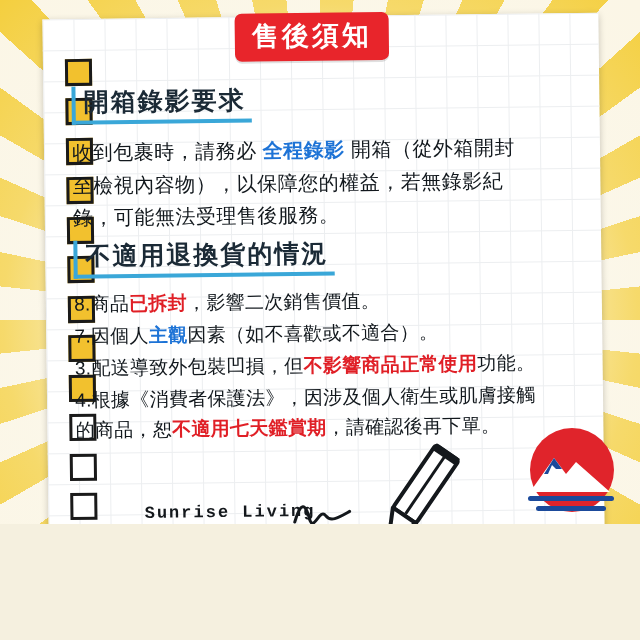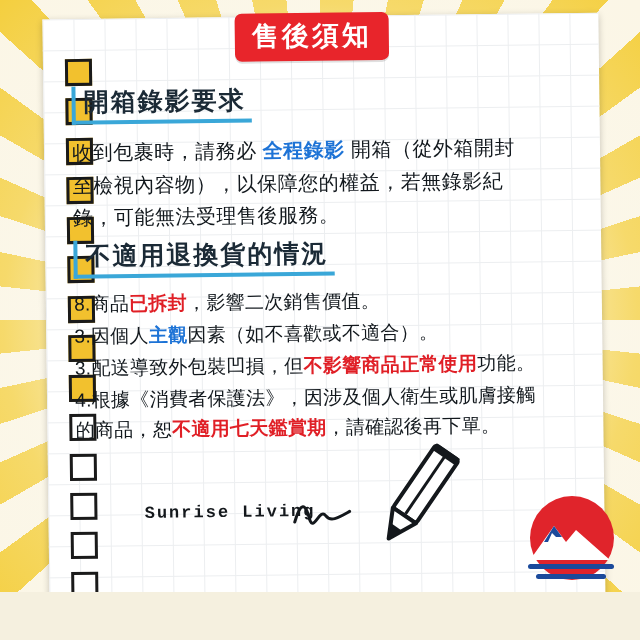--- a/index.html
+++ b/index.html
@@ -10,21 +10,21 @@
     width: 640px;
     height: 640px;
     font-family: "Liberation Sans", sans-serif;
     background: #f5f0df;
     overflow: hidden;
   }
 
   #stage {
     position: relative;
     width: 640px;
-    height: 592px;
+    height: 524px;
     overflow: hidden;
     background: #fde047;
   }
 
   
   #rays {
     position: absolute;
     left: 0; top: 0;
     width: 640px; height: 640px;
     background:
@@ -222,21 +222,21 @@
       <div class="section-head">開箱錄影要求</div>
       <div class="body-text">
         <span>收到包裹時，請務必 </span><span class="hl-blue">全程錄影</span><span> 開箱（從外箱開封至檢視內容物），以保障您的權益，若無錄影紀錄，可能無法受理售後服務。</span>
       </div>
     </div>
 
     <div class="section" id="section-2">
       <div class="section-head">不適用退換貨的情況</div>
       <ol class="rules">
         <li><span>8.商品</span><span class="hl-red">已拆封</span><span>，影響二次銷售價值。</span></li>
-        <li><span>3.因個人</span><span class="hl-blue">主觀</span><span>因素（如不喜歡或不適合）。</span></li>
+        <li><span>7.因個人</span><span class="hl-blue">主觀</span><span>因素（如不喜歡或不適合）。</span></li>
         <li><span>3.配送導致外包裝凹損，但</span><span class="hl-red">不影響商品正常使用</span><span>功能。</span></li>
         <li><span>4.根據《消費者保護法》，因涉及個人衛生或肌膚接觸的商品，恕</span><span class="hl-red">不適用七天鑑賞期</span><span>，請確認後再下單。</span></li>
       </ol>
     </div>
 
     <div id="signature">Sunrise Living</div>
 
     <svg id="sign-squiggle" width="60" height="34" viewBox="0 0 60 34">
       <path d="M2 24 C 8 4, 13 4, 17 22 C 21 34, 27 10, 33 18 C 38 25, 46 20, 57 14" fill="none" stroke="#14181c" stroke-width="3" stroke-linecap="round"></path>
     </svg>

